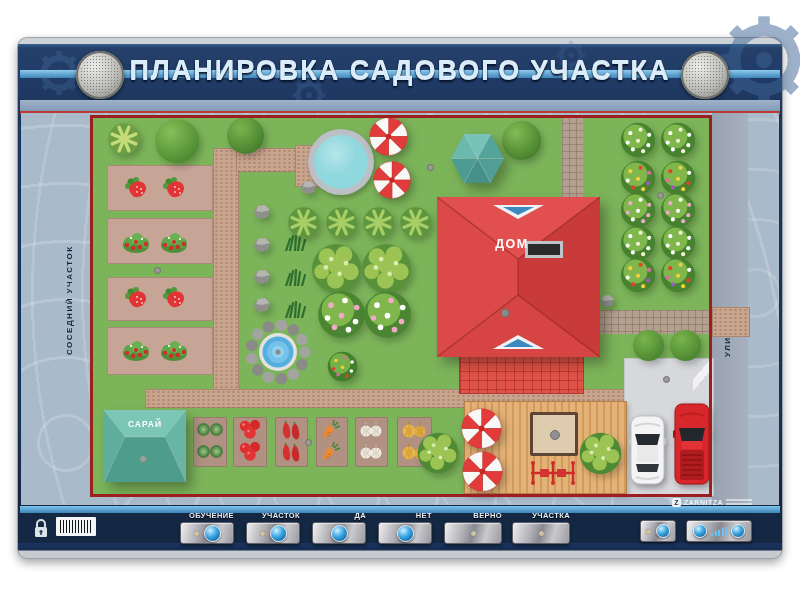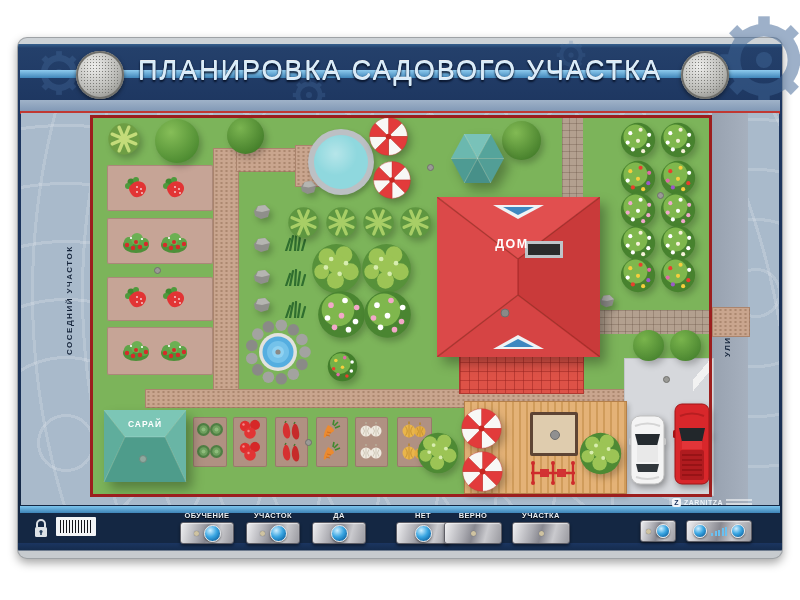--- a/index.html
+++ b/index.html
@@ -14,21 +14,21 @@
       #C7CBCF 513px,#C7CBCF 520px)}
   .gear{position:absolute;pointer-events:none}
   .stripe{left:20px;top:70px;width:760px;height:8px;
     background:linear-gradient(180deg,#8ECBEE,#3F85B9)}
   .speaker{width:48px;height:48px;border-radius:50%;
     background:radial-gradient(circle at 38% 32%,#EDEDEB,#B9B9B5 55%,#8C8C88 85%);
     box-shadow:0 2px 4px rgba(0,0,0,.5),inset 0 0 0 2px #6E6E6A}
   .speaker::after{content:'';position:absolute;inset:4px;border-radius:50%;
     background-image:radial-gradient(#70706C .7px,transparent .9px);background-size:3px 3px;opacity:.85}
   .spk-l{left:76px;top:51px}.spk-r{left:681px;top:51px}
-  .title{left:100px;top:56px;width:600px;text-align:center;font-size:27px;font-weight:400;
+  .title{left:100px;top:56px;width:600px;text-align:center;font-size:27px;font-weight:700;
     letter-spacing:2px;color:#D8ECFA;white-space:nowrap;
     text-shadow:0 -1px 0 rgba(255,255,255,.9),0 2px 2px rgba(5,15,35,.9),0 0 2px #0E2240}
   .band{left:20px;top:100px;width:760px;height:11px;
     background:linear-gradient(180deg,#9FB2C8,#8299B6)}
   .redline{left:20px;top:111px;width:760px;height:3px;background:#C03832}
   .map-bg{left:21px;top:113px;width:758px;height:392px;background:#A9BACB;
     background-image:
       repeating-radial-gradient(circle at 45px 330px,transparent 0 26px,rgba(255,255,255,.18) 26px 29px,transparent 29px 58px),
       repeating-radial-gradient(circle at 735px 180px,transparent 0 22px,rgba(255,255,255,.16) 22px 25px,transparent 25px 50px)}
   .street{left:712px;top:113px;width:36px;height:392px;
@@ -67,21 +67,21 @@
   .it-car,.it-carr{filter:drop-shadow(2px 3px 3px rgba(0,0,0,.35))}
   .pond-rim{width:100%;height:100%;border-radius:50%;background:#BCC0C4;
     box-shadow:2px 3px 5px rgba(0,0,0,.25);display:flex;align-items:center;justify-content:center}
   .pond-water{width:82%;height:82%;border-radius:50%;background:#8FD8DE;
     background-image:radial-gradient(circle at 40% 35%,rgba(255,255,255,.35),transparent 45%)}
   .it-table{background:#DFCCAE;border:3px solid #5E4434;border-radius:2px;box-sizing:border-box}
   .it-table::after{content:'';position:absolute;left:50%;top:50%;width:8px;height:8px;margin:-4px;
     border-radius:50%;background:#909090;border:1px solid #6E6E6C}
   .panel-stripe{left:20px;top:506px;width:760px;height:7px;
     background:linear-gradient(180deg,#7CC4EC,#3E84B8)}
-  .grp{position:absolute;top:511px;text-align:center}
+  .grp{position:absolute;top:511px;text-align:right}
   .lbl{font-size:7.5px;font-weight:bold;color:#E9EFF5;letter-spacing:.4px;white-space:nowrap;
     text-shadow:0 1px 1px #000;margin-bottom:2px}
   .plate{height:22px;border-radius:3px;border:1px solid #5E5E66;box-sizing:border-box;
     background:linear-gradient(105deg,#EFEFF1,#ABABB1 35%,#888890 50%,#CACACE 72%,#9A9AA0);
     box-shadow:0 2px 3px rgba(0,0,0,.45),inset 0 1px 1px rgba(255,255,255,.6);
     display:flex;align-items:center;justify-content:center;gap:5px}
   .pushbtn{width:15px;height:15px;border-radius:50%;flex:0 0 auto;
     background:radial-gradient(circle at 35% 30%,#CFEFFF,#3AA6E2 45%,#0D63A2 85%);
     border:1.5px solid #E6E9EC;box-sizing:content-box;box-shadow:0 1px 2px rgba(0,0,0,.5)}
   .pushbtn.small{width:12px;height:12px}
@@ -951,21 +951,21 @@
       <span class="led"></span>
       <span class="pushbtn"></span>
     </div>
   </div>
   <div class="grp" style="left:312px;width:54px">
     <div class="lbl">ДА</div>
     <div class="plate">
       <span class="pushbtn"></span>
     </div>
   </div>
-  <div class="grp" style="left:396px;width:54px">
+  <div class="grp" style="left:378px;width:54px">
     <div class="lbl">НЕТ</div>
     <div class="plate">
       <span class="pushbtn"></span>
     </div>
   </div>
   <div class="grp" style="left:444px;width:58px">
     <div class="lbl">ВЕРНО</div>
     <div class="plate">
       <span class="led"></span>
     </div>

